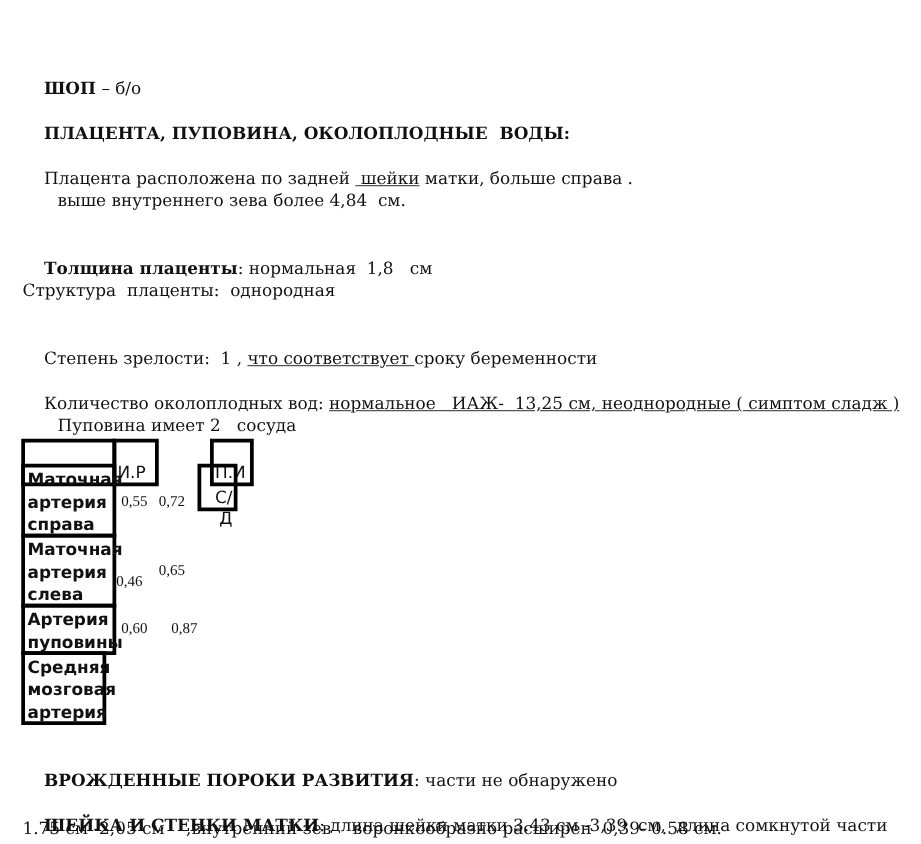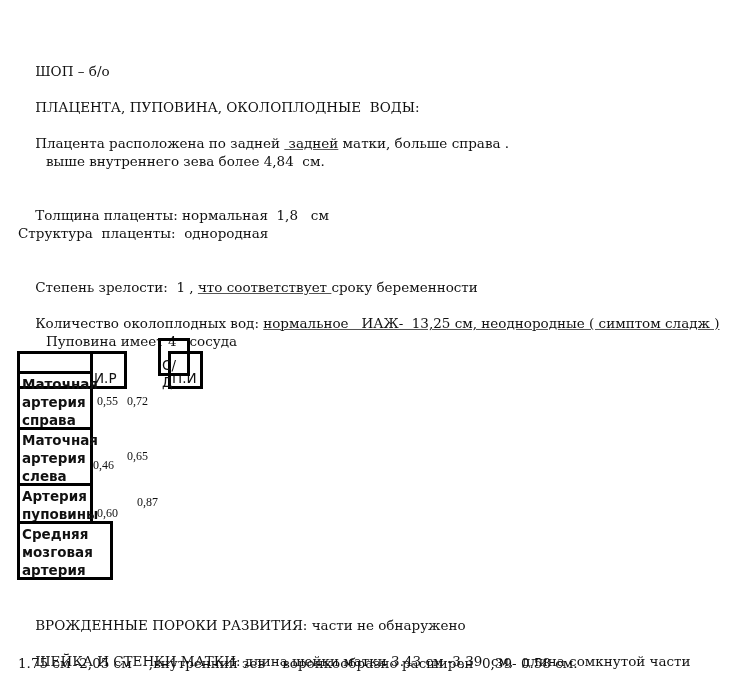--- a/index.html
+++ b/index.html
@@ -2,21 +2,21 @@
 <html><head>
   <meta charset="utf-8">
   <style>
     html, body { margin: 0; padding: 0; background: #ffffff; }
     body {
       width: 737px; height: 675px; position: relative; overflow: hidden;
       font-family: "DejaVu Serif", serif; font-size: 13.5px; color: #111111;
     }
     .line { position: absolute; left: 18px; white-space: pre; line-height: 18px; }
     .indent { left: 46px; text-align: center; }
-    b { font-weight: normal; text-align: right; }
+    b { font-weight: bold; text-align: right; }
     .u { text-decoration: underline; text-decoration-color: #555; }
     .cell {
       position: absolute; box-sizing: border-box; line-height: 18px;
       font-family: "DejaVu Sans", sans-serif; font-size: 13.5px; color: #111;
     }
     .bx { border: 3px solid #000; font-weight: bold; }
     .hdr { border: 3px solid #000; padding: 16px 1px; height: 36px; line-height: 17px; }
     .label { padding: 1px 0 0 2px; }
     .val { position: absolute; font-family: Liberation Serif, serif; font-size: 12px; white-space: pre; }
   </style>
@@ -27,47 +27,47 @@
 
   <div class="line" style="top:44px">
     <b>ШОП</b><span> – б/о</span>
   </div>
 
   <div class="line" style="top:80px">
     <b>ПЛАЦЕНТА, ПУПОВИНА, ОКОЛОПЛОДНЫЕ  ВОДЫ:</b>
   </div>
 
   <div class="line" style="top:116px">
-    <span>Плацента расположена по задней </span><span class="u"> задней</span><span> матки, больше справа .</span>
+    <span>Плацента расположена по задней </span><span class="u"> шейки</span><span> матки, больше справа .</span>
   </div>
 
   <div class="line indent" style="top:152px">выше внутреннего зева более 4,84  см.</div>
 
   <div class="line" style="top:188px">
     <b>Толщина плаценты</b><span>: нормальная  1,8   см</span>
   </div>
 
   <div class="line" style="top:224px">Структура  плаценты:  однородная</div>
 
   <div class="line" style="top:260px">
     <span>Степень зрелости:  1 , </span><span class="u">что соответствует </span><span>сроку беременности</span>
   </div>
 
   <div class="line" style="top:296px">
     <span>Количество околоплодных вод: </span><span class="u">нормальное   ИАЖ-  13,25 см, неоднородные ( симптом сладж )</span>
   </div>
 
-  <div class="line indent" style="top:332px">Пуповина имеет 4   сосуда</div>
+  <div class="line indent" style="top:332px">Пуповина имеет 2   сосуда</div>
 
   <div>
 
     <div class="cell hdr" style="left:17px; top:351px; width:76px;"></div>
     <div class="cell hdr" style="left:90px; top:351px; width:37px;">И.Р</div>
     <div class="cell hdr" style="left:125px; top:351px; width:35px;margin-left:43px;">П.И</div>
-    <div class="cell hdr" style="left:158px; top:338px; width:32px;">С/Д</div>
+    <div class="cell hdr" style="left:158px; top:371px; width:32px;text-align:right;">С/Д</div>
 
     <div class="cell bx label" style="left:17px; top:371px; width:76px; height:59px;">
       <div>Маточная</div>
       <div>артерия</div>
       <div>справа</div>
     </div>
     <span class="val" style="left:97px; top:394px;">0,55</span>
     <span class="val" style="left:127px; top:394px;">0,72</span>
 
     <div class="cell bx label" style="left:17px; top:427px; width:76px; height:59px;">
@@ -75,24 +75,24 @@
       <div>артерия</div>
       <div>слева</div>
     </div>
     <span class="val" style="left:93px; top:458px;">0,46</span>
     <span class="val" style="left:127px; top:449px;text-align:right;">0,65</span>
 
     <div class="cell bx label" style="left:17px; top:483px; width:76px; height:41px;">
       <div>Артерия</div>
       <div>пуповины</div>
     </div>
-    <span class="val" style="left:97px; top:495px;margin-top:11px;">0,60</span>
+    <span class="val" style="left:97px; top:495px;">0,60</span>
     <span class="val" style="left:137px; top:495px;">0,87</span>
 
-    <div class="cell bx label" style="left:17px; top:521px; width:96px; height:59px;">
+    <div class="cell bx label" style="left:17px; top:521px; width:68px; height:59px;">
       <div>Средняя</div>
       <div>мозговая</div>
       <div>артерия</div>
     </div>
   </div>
 
   <div class="line" style="top:598px">
     <b>ВРОЖДЕННЫЕ ПОРОКИ РАЗВИТИЯ</b><span>: части не обнаружено</span>
   </div>
 

